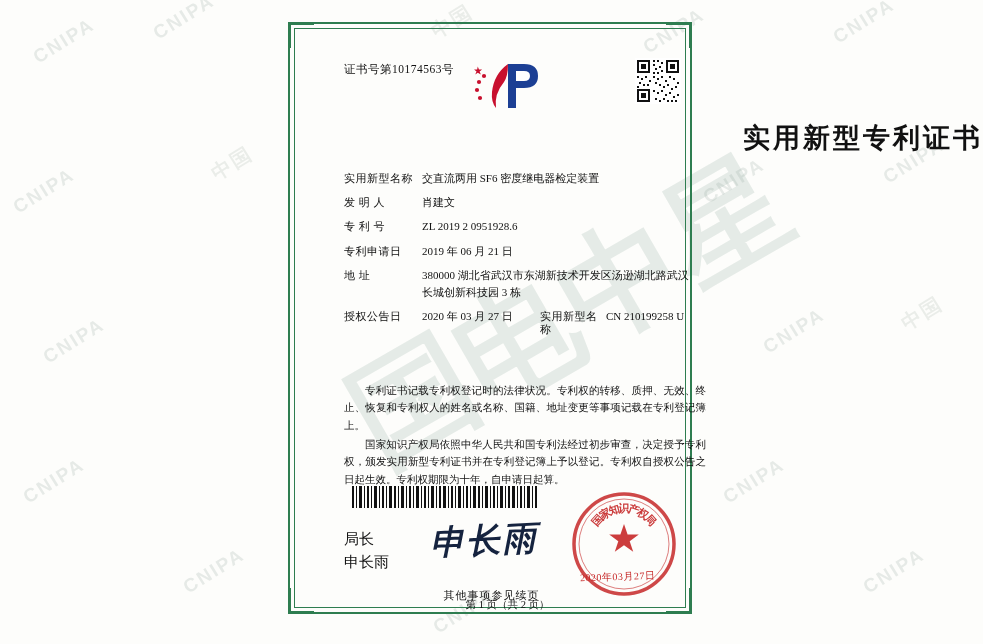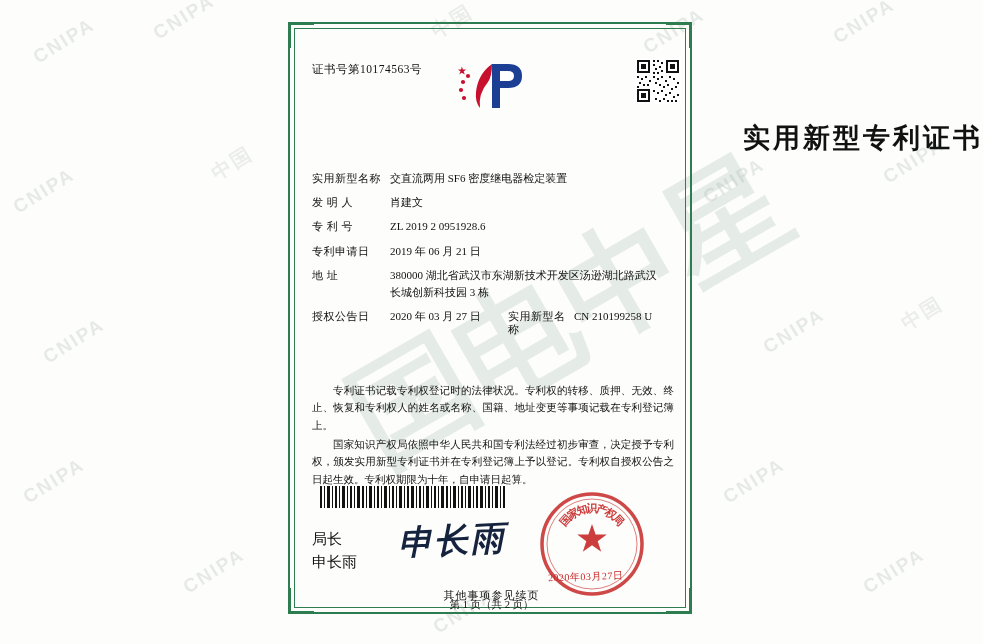--- a/index.html
+++ b/index.html
@@ -86,20 +86,21 @@
   .cd-bl::before { left: 0; bottom: 0; width: 26px; height: 3px; }
   .cd-bl::after { left: 0; bottom: 0; width: 3px; height: 26px; }
   .cd-br { right: -2px; bottom: -2px; }
   .cd-br::before { right: 0; bottom: 0; width: 26px; height: 3px; }
   .cd-br::after { right: 0; bottom: 0; width: 3px; height: 26px; }
 
   .content {
     position: absolute;
     inset: 0;
     z-index: 3;
+    margin-left: 32px;
   }
   .cert-no {
     position: absolute;
     left: 312px;
     top: 62px;
     font-size: 11.5px;
     letter-spacing: 0.5px;
     color: #111;
   }
   

